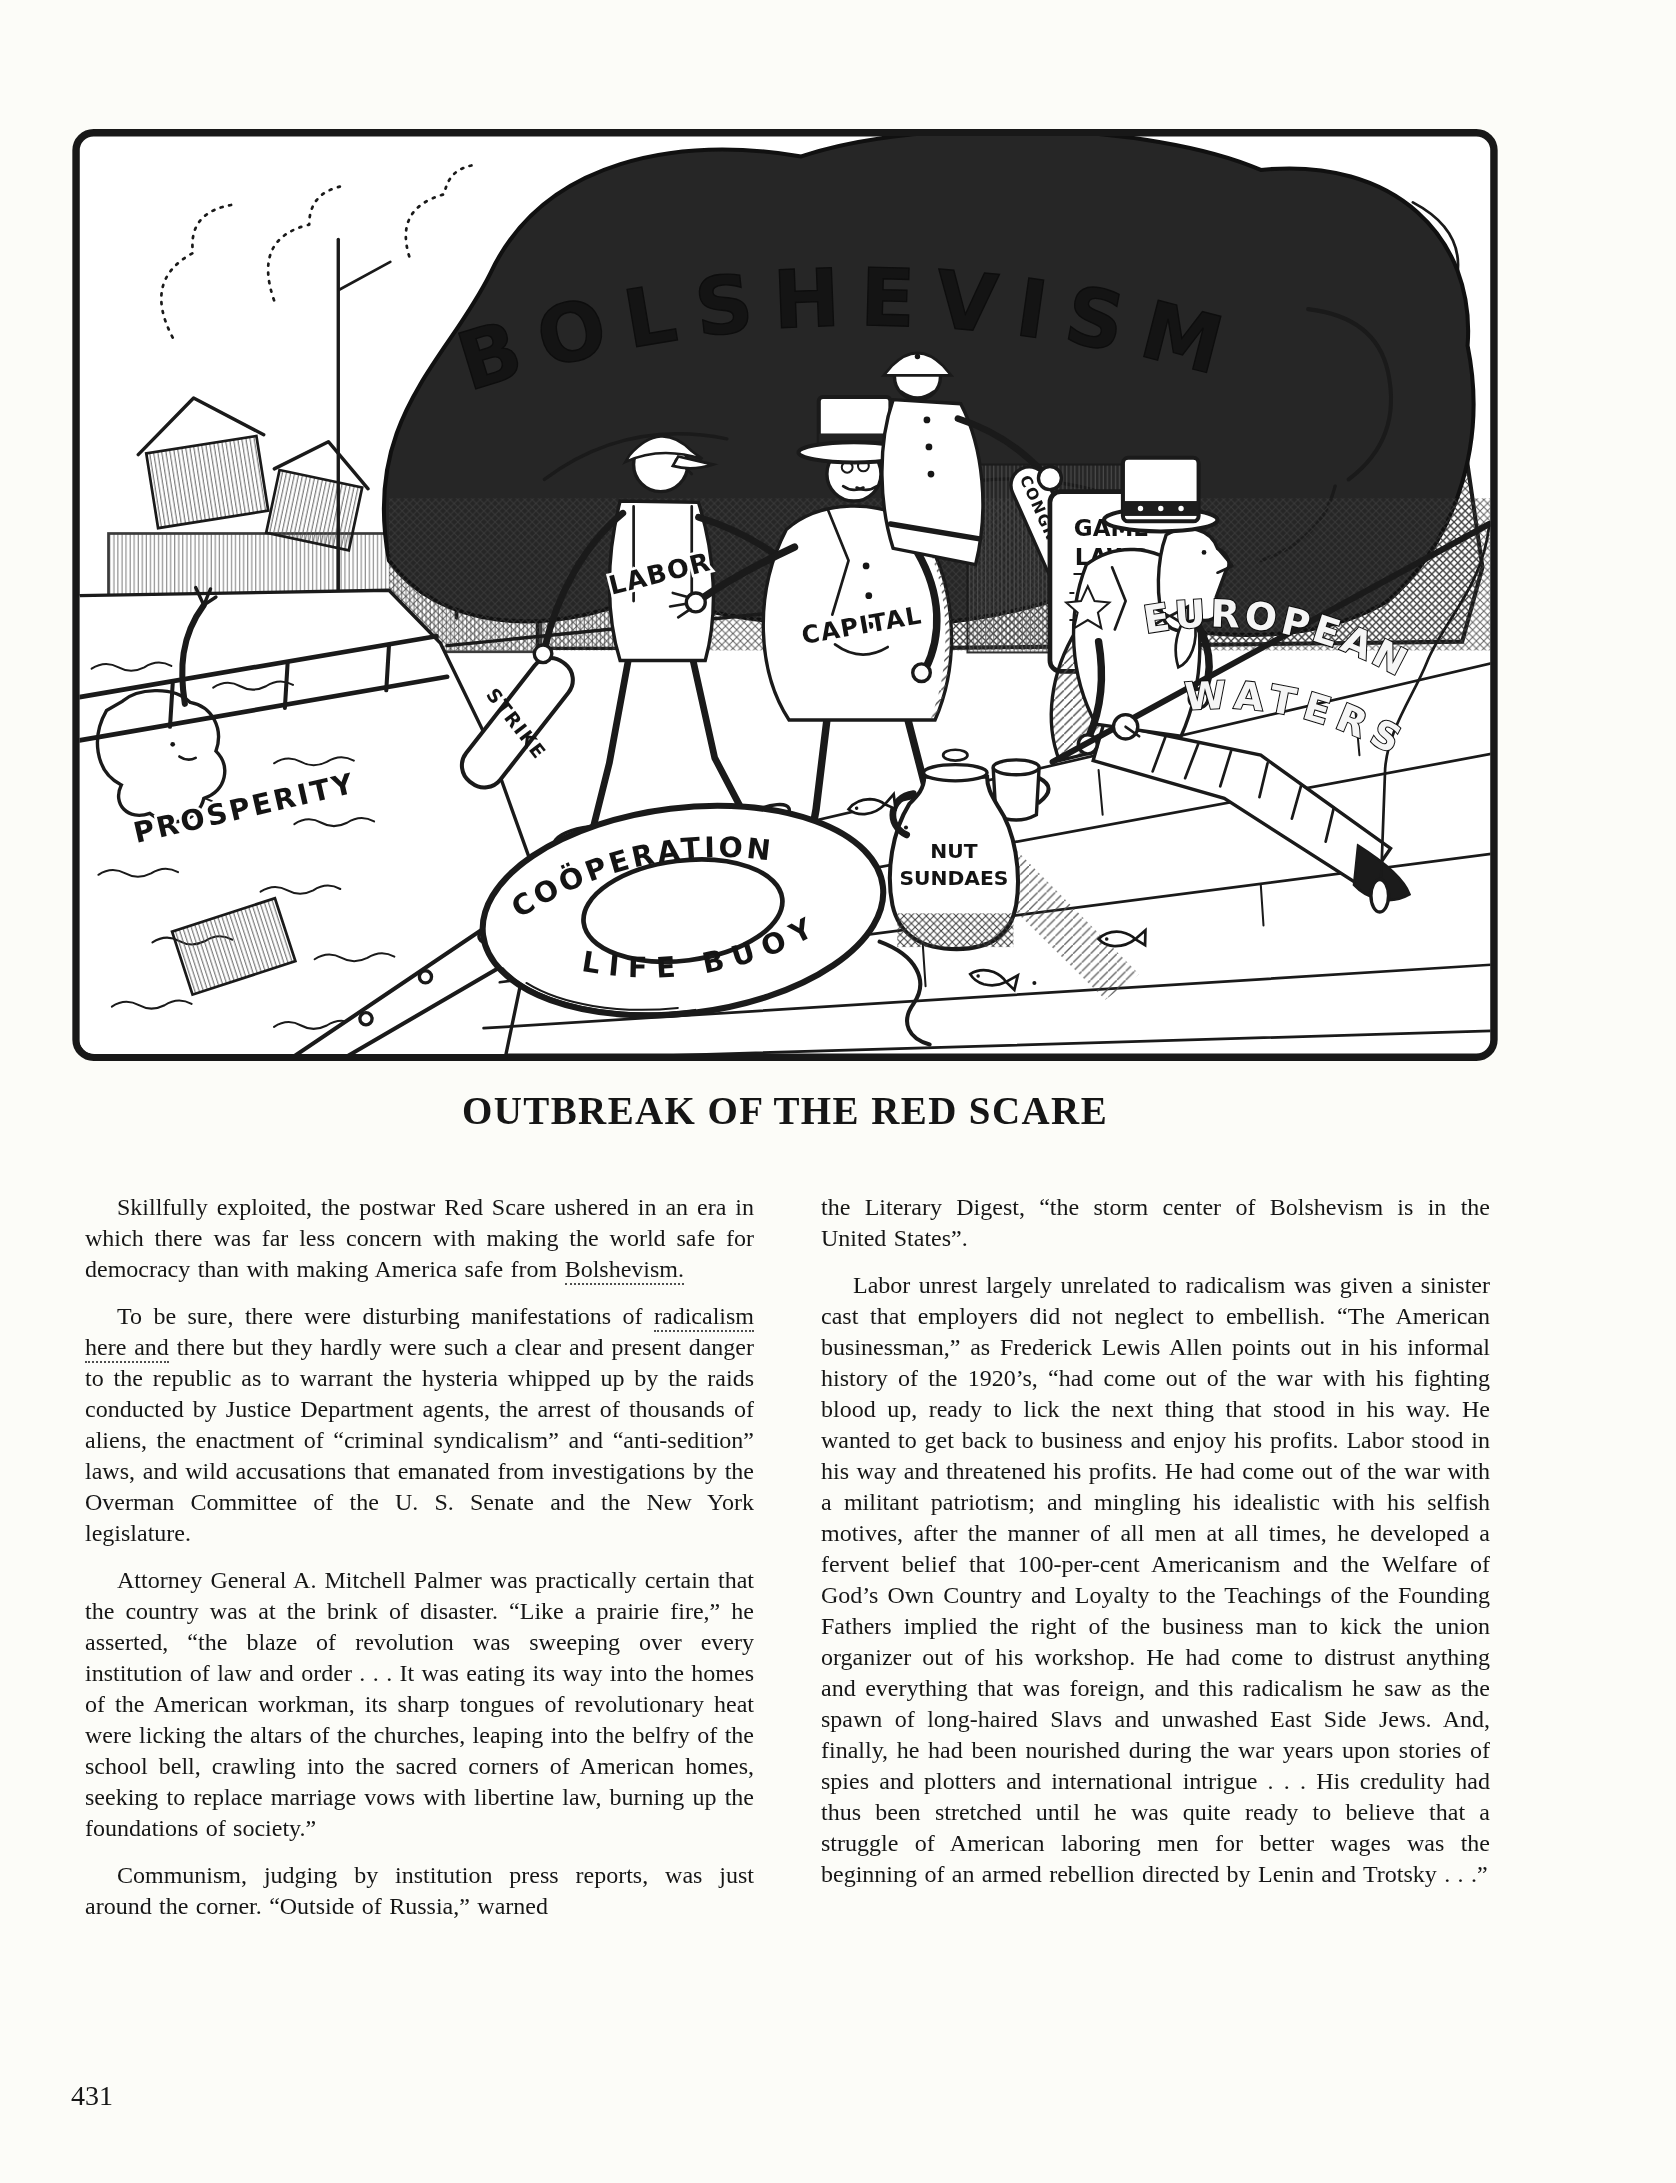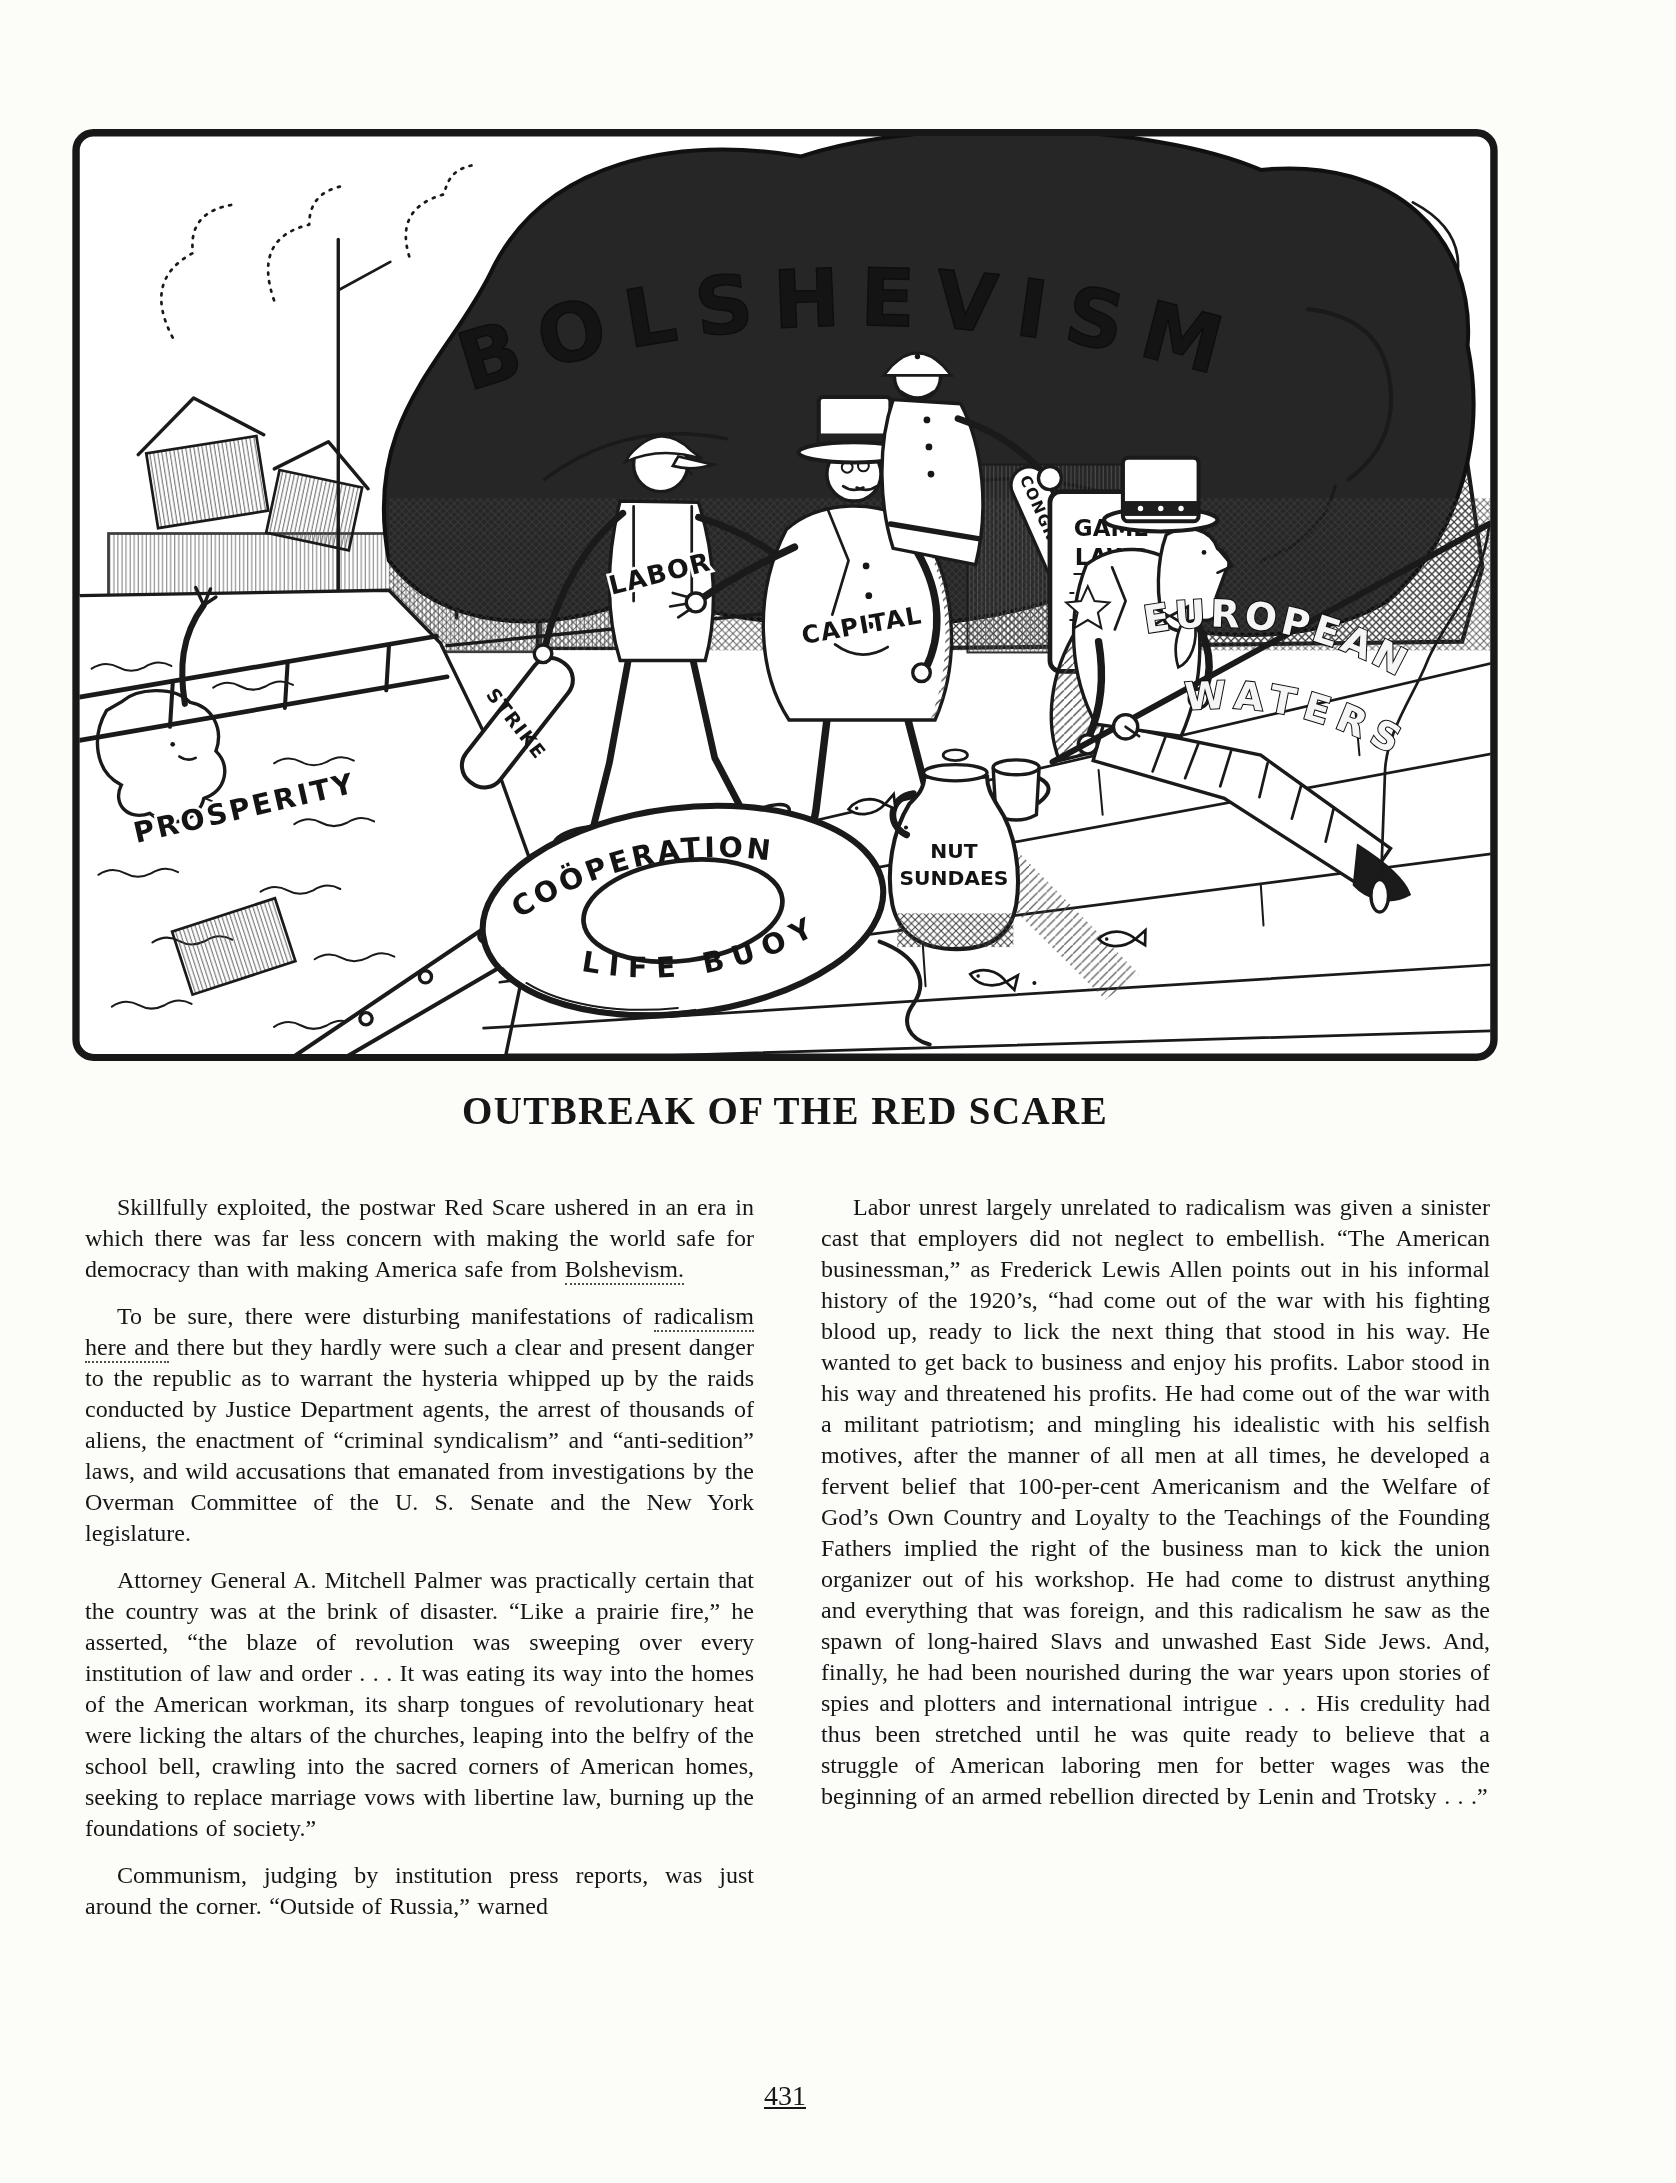--- a/index.html
+++ b/index.html
@@ -17,21 +17,21 @@
   .headline{
     position:absolute;left:71px;top:1087px;width:1428px;
     text-align:center;font-size:39px;font-weight:700;letter-spacing:1.4px;margin:0;
     transform:scaleY(1.04);
   }
   .columns{position:absolute;left:69px;top:1176px;width:1437px;display:flex;gap:35px;}
   .col{width:701px;text-align:justify;font-size:24px;line-height:31px;word-spacing:1.4px;}
   .col p{margin:16px;}
   .col p.indent{text-indent:32px;}
   .umark{border-bottom:2px dotted #4e4e4e;padding-bottom:0.7px;}
-  .pageno{position:absolute;left:71px;top:2080px;width:1428px;text-align:center;font-size:28px;text-decoration:underline;}
+  .pageno{position:absolute;left:71px;top:2080px;width:1428px;font-size:28px;}
   
   .ct{font-family:"DejaVu Sans", sans-serif;font-weight:700;fill:#141414;}
   .halo{paint-order:stroke;stroke:#ffffff;stroke-width:8px;}
   .wht{fill:#f5f5f5;stroke:#0d0d0d;stroke-width:3px;paint-order:stroke;}
   .ln{fill:none;stroke:#1a1a1a;stroke-linecap:round;stroke-linejoin:round;}
 </style>
 </head>
 <body>
 
 <div class="page">
@@ -343,20 +343,21 @@
   <h1 class="headline">OUTBREAK OF THE RED SCARE</h1>
 
   <div class="columns">
     <div class="col">
       <p class="indent"><span>Skillfully exploited, the postwar Red Scare ushered in an era in which there was far less concern with making the world safe for democracy than with making America safe from </span><span class="umark">Bolshevism.</span></p>
       <p class="indent"><span>To be sure, there were disturbing manifestations of </span><span class="umark">radicalism here and</span><span> there but they hardly were such a clear and present danger to the republic as to warrant the hysteria whipped up by the raids conducted by Justice Department agents, the arrest of thousands of aliens, the enactment of “criminal syndicalism” and “anti-sedition” laws, and wild accusations that emanated from investigations by the Overman Committee of the U. S. Senate and the New York legislature.</span></p>
       <p class="indent">Attorney General A. Mitchell Palmer was practically certain that the country was at the brink of disaster. “Like a prairie fire,” he asserted, “the blaze of revolution was sweeping over every institution of law and order . . . It was eating its way into the homes of the American workman, its sharp tongues of revolutionary heat were licking the altars of the churches, leaping into the belfry of the school bell, crawling into the sacred corners of American homes, seeking to replace marriage vows with libertine law, burning up the foundations of society.”</p>
       <p class="indent">Communism, judging by institution press reports, was just around the corner. “Outside of Russia,” warned</p>
     </div>
     <div class="col">
+      <p>the Literary Digest, “the storm center of Bolshevism is in the United States”.</p>
       <p class="indent">Labor unrest largely unrelated to radicalism was given a sinister cast that employers did not neglect to embellish. “The American businessman,” as Frederick Lewis Allen points out in his informal history of the 1920’s, “had come out of the war with his fighting blood up, ready to lick the next thing that stood in his way. He wanted to get back to business and enjoy his profits. Labor stood in his way and threatened his profits. He had come out of the war with a militant patriotism; and mingling his idealistic with his selfish motives, after the manner of all men at all times, he developed a fervent belief that 100-per-cent Americanism and the Welfare of God’s Own Country and Loyalty to the Teachings of the Founding Fathers implied the right of the business man to kick the union organizer out of his workshop. He had come to distrust anything and everything that was foreign, and this radicalism he saw as the spawn of long-haired Slavs and unwashed East Side Jews. And, finally, he had been nourished during the war years upon stories of spies and plotters and international intrigue . . . His credulity had thus been stretched until he was quite ready to believe that a struggle of American laboring men for better wages was the beginning of an armed rebellion directed by Lenin and Trotsky . . .”</p>
     </div>
   </div>
 
   <div class="pageno">431</div>
 
 </div>
 
 
 </body></html>

